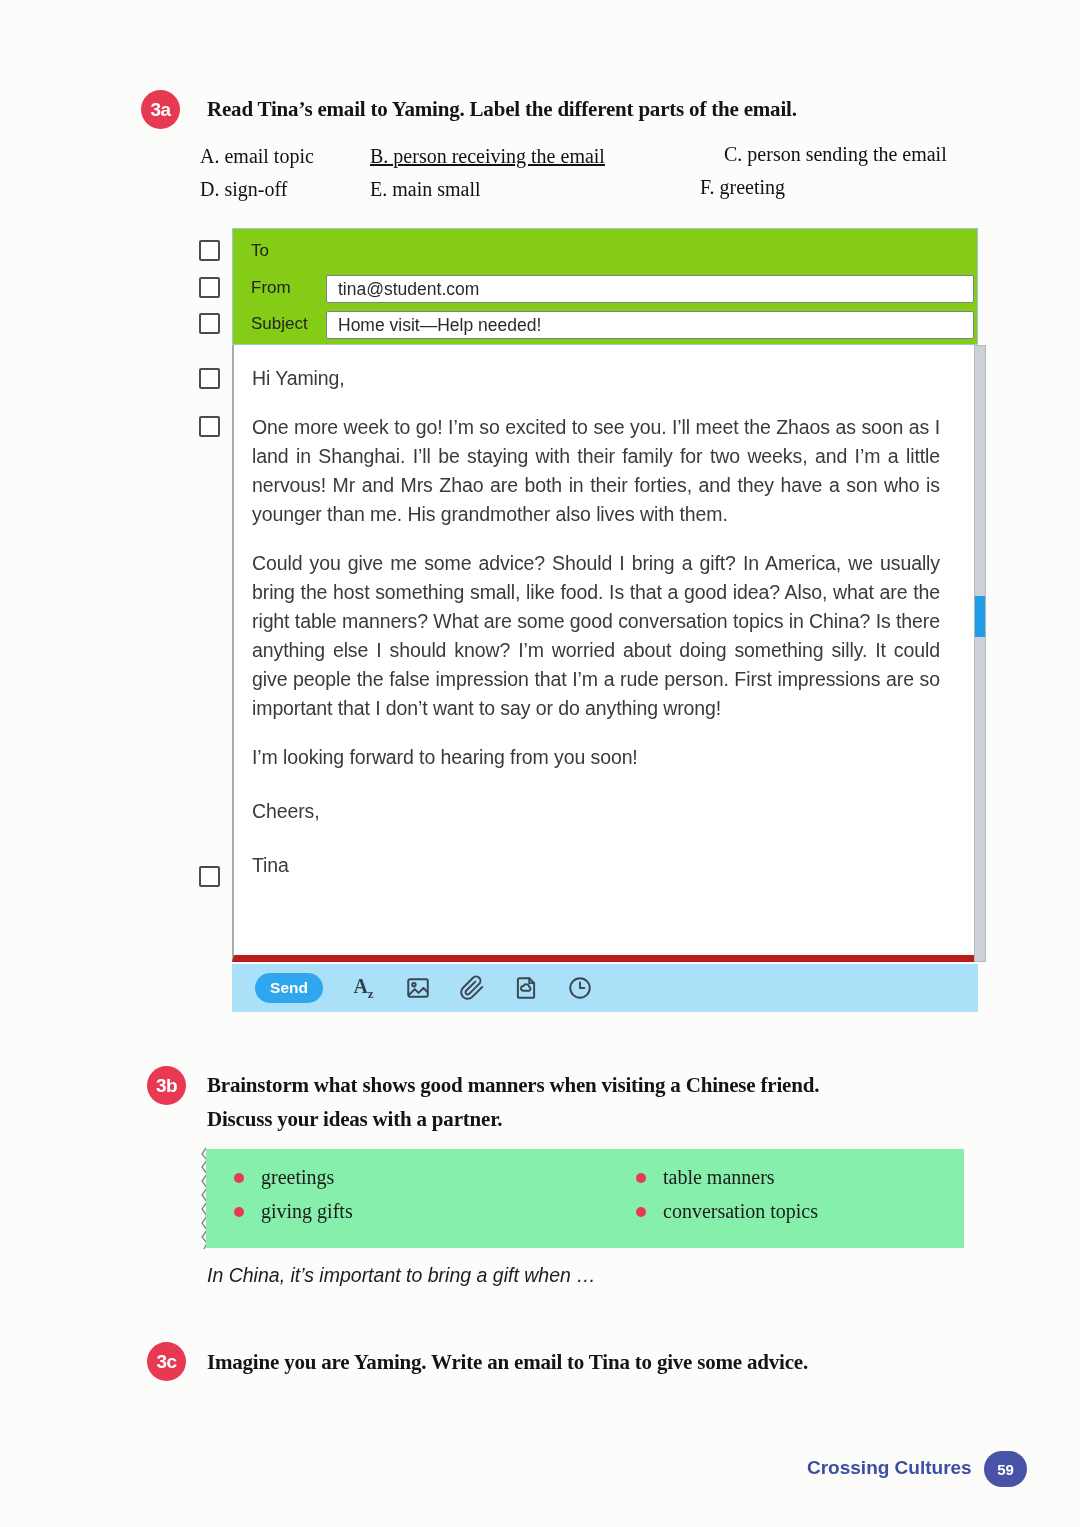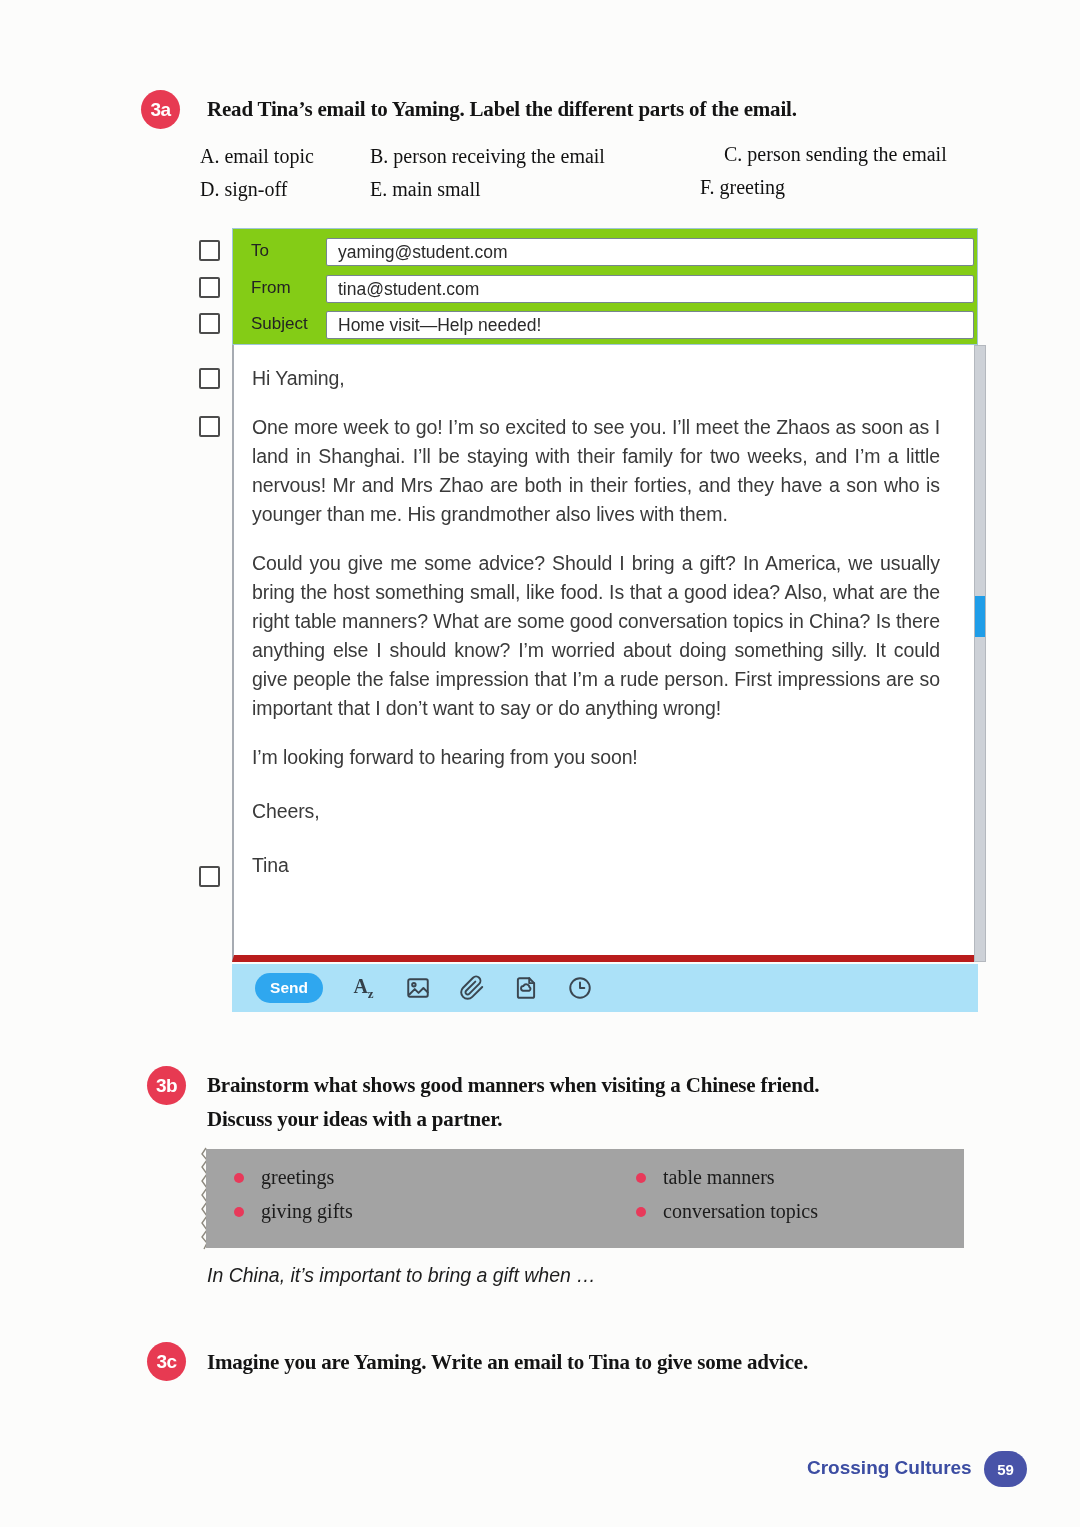--- a/index.html
+++ b/index.html
@@ -86,21 +86,21 @@
     width:27px; height:27px; display:flex; align-items:center; justify-content:center;
     color:#3a4650; cursor:pointer;
   }
   .tool-icon svg { stroke:#3a4650; }
   .az { font:bold 20px "Liberation Serif", serif; color:#333f49; line-height:1; }
   .az sub { font-size:13px; }
 
   
   .brainstorm {
     position:absolute; left:206px; top:1149px; width:758px; height:99px;
-    background:#a3a3a3;
+    background:#86efac;
   }
   .torn-edge { position:absolute; left:199px; top:1147px; }
   .b-item {
     position:absolute; display:flex; align-items:center; gap:17px;
     font:20px "Liberation Serif", serif; color:#1b1b1b;
   }
   .dot { width:10px; height:10px; border-radius:50%; background:#e8395a; flex:none; }
 
   .example-line {
     position:absolute; left:207px; top:1264px;
@@ -123,41 +123,38 @@
 <body>
 
 <div class="page">
 
   <div class="badge" style="left:141px; top:90px;">
     <span>3a</span>
   </div>
   <div class="h-title" style="left:207px; top:92px; width:700px;">Read Tina’s email to Yaming. Label the different parts of the email.</div>
 
   <div class="opt" style="left:200px; top:145px;">A. email topic</div>
-  <div class="opt" style="left:370px; top:145px;">B. person receiving the email</div>
+  <div class="opt" style="left:370px; top:145px;text-decoration:underline;">B. person receiving the email</div>
   <div class="opt" style="left:700px; top:143px;margin-left:24px;">C. person sending the email</div>
   <div class="opt" style="left:200px; top:178px;">D. sign-off</div>
   <div class="opt" style="left:370px; top:178px;">E. main small</div>
   <div class="opt" style="left:700px; top:176px;">F. greeting</div>
 
   <div class="cb" style="left:199px; top:240px;"></div>
   <div class="cb" style="left:199px; top:277px;"></div>
   <div class="cb" style="left:199px; top:313px;"></div>
   <div class="cb" style="left:199px; top:368px;"></div>
   <div class="cb" style="left:199px; top:416px;"></div>
   <div class="cb" style="left:199px; top:866px;"></div>
 
   <div class="email">
 
     <div class="email-head">
       <div class="field-row" style="top:9px;">
         <span class="field-label">To</span>
-        <div class="field-box">
-          <span>yaming@student.com</span>
-        </div>
       </div>
       <div class="field-row" style="top:46px;">
         <span class="field-label">From</span>
         <div class="field-box">
           <span>tina@student.com</span>
         </div>
       </div>
       <div class="field-row" style="top:82px;">
         <span class="field-label">Subject</span>
         <div class="field-box">

